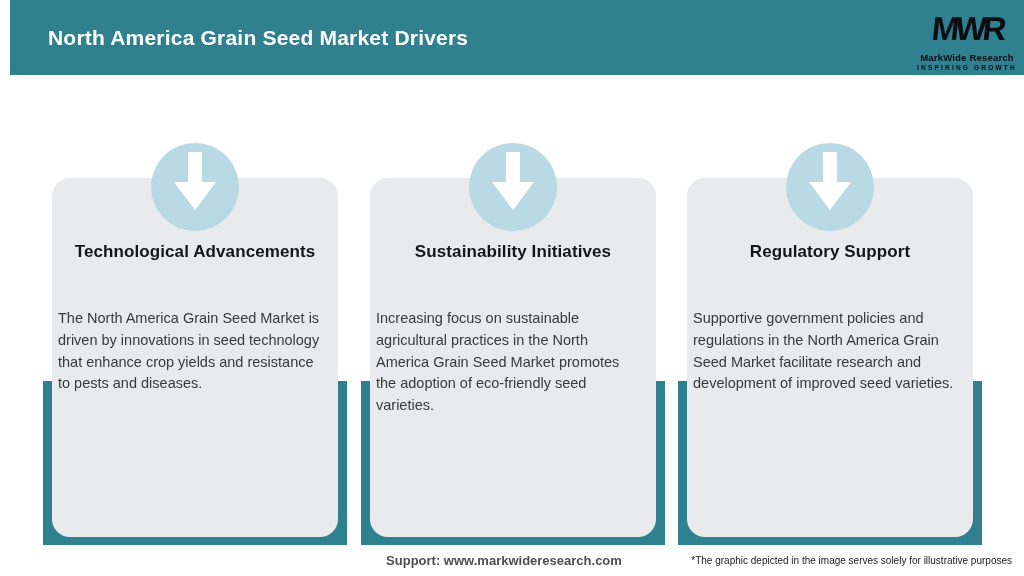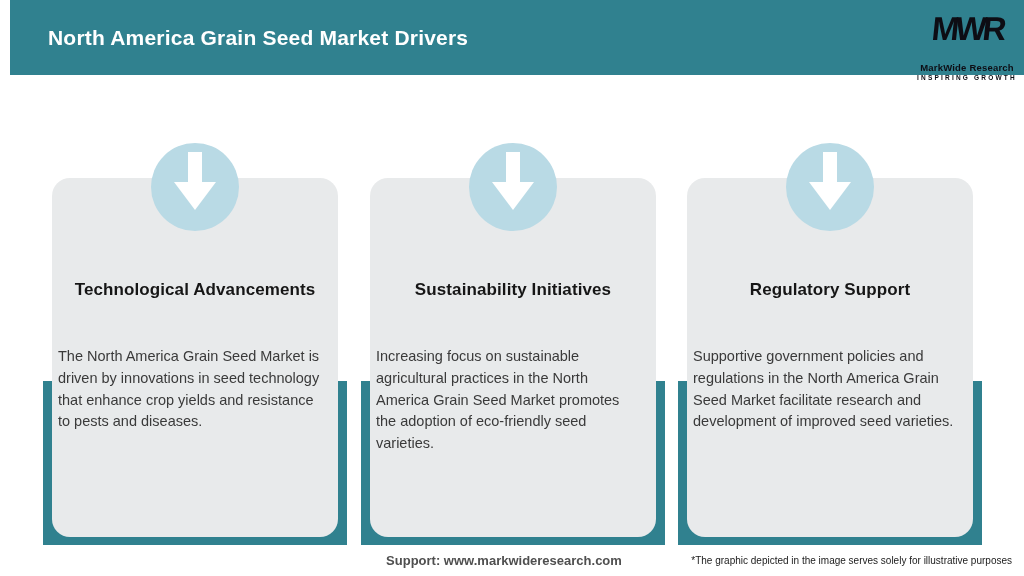--- a/index.html
+++ b/index.html
@@ -32,21 +32,21 @@
   }
   .logo{
     position:absolute;right:12px;top:12px;width:110px;
     text-align:center;color:#0D0D14;line-height:1;
   }
   .logo-monogram{
     font-size:33px;font-weight:900;letter-spacing:-4px;
     transform:skewX(-6deg);display:inline-block;
     font-family:"Liberation Sans",sans-serif;
   }
-  .logo-name{font-size:9.5px;font-weight:bold;margin-top:18px;letter-spacing:.2px;}
+  .logo-name{font-size:9.5px;font-weight:bold;margin-top:8px;letter-spacing:.2px;}
   .logo-tagline{font-size:6.5px;font-weight:bold;letter-spacing:2.2px;margin-top:2px;}
 
   
   .card-group{position:absolute;top:143px;width:304px;height:402px;}
   .g1{left:43px;} .g2{left:361px;} .g3{left:678px;}
 
   .card-shadow{
     position:absolute;left:0;top:238px;width:304px;height:164px;
     background:var(--teal);
   }
@@ -55,21 +55,21 @@
     background:var(--card);border-radius:18px;
   }
   .circle{
     position:absolute;left:108px;top:0;width:88px;height:88px;
     border-radius:50%;background:var(--circle);
     display:flex;align-items:flex-start;justify-content:center;
   }
   .arrow-svg{margin-top:9px;display:block;}
 
   .card-title{
-    margin-top:102px;text-align:center;
+    margin-top:64px;text-align:center;
     font-size:17px;font-weight:bold;color:var(--title-ink);
     letter-spacing:.1px;
   }
   .card-body{
     margin-top:46px;padding:0 16px 0 6px;
     font-size:14.5px;line-height:1.5;color:var(--body-ink);
     text-align:left;
   }
 
   

